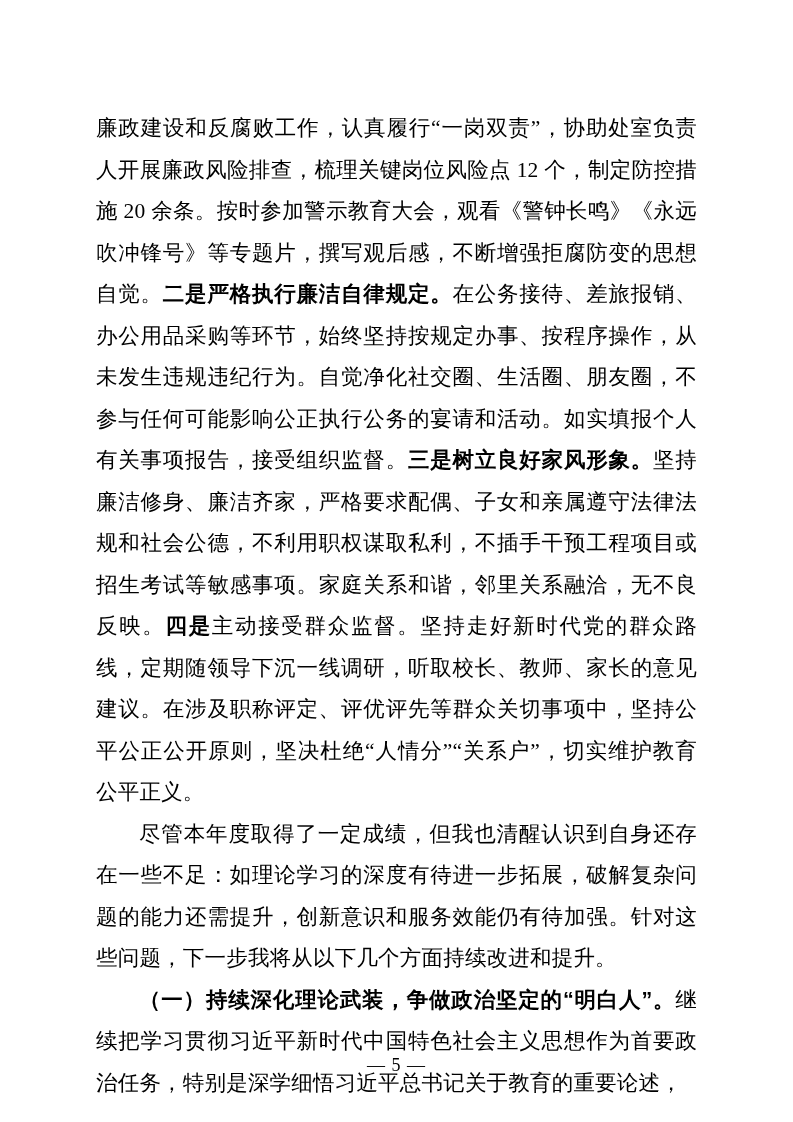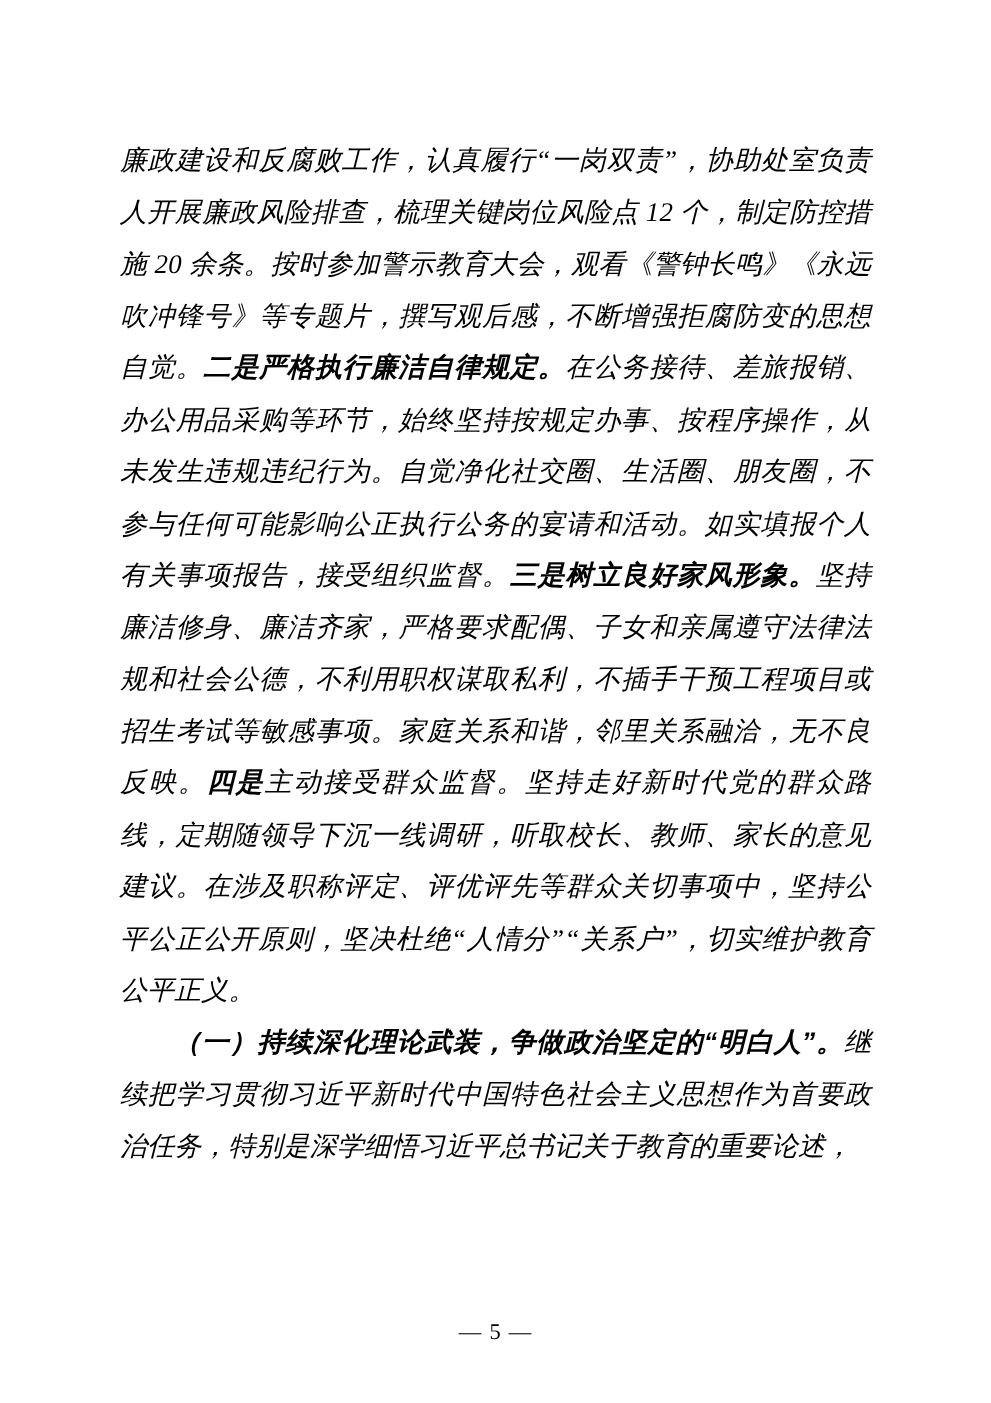--- a/index.html
+++ b/index.html
@@ -27,21 +27,20 @@
   .body-text {
     font-size: 21.5px;
     line-height: 41.5px;
     text-align: justify;
     text-justify: inter-ideograph;
     letter-spacing: 0.2px;
   }
   p {
     margin: 0;
     padding: 0;
-    font-style: italic;
   }
   .para-indent {
     text-indent: 2em;
   }
   .flow {
     text-indent: 0;
   }
   .bold-run {
     font-weight: bold;
   }
@@ -71,18 +70,19 @@
 </style>
 </head>
 <body>
 
 <div class="page">
   <div class="body-text">
 
     <p class="flow"><span>廉政建设和反腐败工作，认真履行“一岗双责”，协助处室负责人开展廉政风险排查，梳理关键岗位风险点 12 个，制定防控措施 20 余条。按时参加警示教育大会，观看《警钟长鸣》《永远吹冲锋号》等专题片，撰写观后感，不断增强拒腐防变的思想自觉。</span><span class="bold-run">二是严格执行廉洁自律规定。</span><span>在公务接待、差旅报销、办公用品采购等环节，始终坚持按规定办事、按程序操作，从未发生违规违纪行为。自觉净化社交圈、生活圈、朋友圈，不参与任何可能影响公正执行公务的宴请和活动。如实填报个人有关事项报告，接受组织监督。</span><span class="bold-run">三是树立良好家风形象。</span><span>坚持廉洁修身、廉洁齐家，严格要求配偶、子女和亲属遵守法律法规和社会公德，不利用职权谋取私利，不插手干预工程项目或招生考试等敏感事项。家庭关系和谐，邻里关系融洽，无不良反映。</span><span class="bold-run">四是</span><span>主动接受群众监督。坚持走好新时代党的群众路线，定期随领导下沉一线调研，听取校长、教师、家长的意见建议。在涉及职称评定、评优评先等群众关切事项中，坚持公平公正公开原则，坚决杜绝“人情分”“关系户”，切实维护教育公平正义。</span></p>
 
 
+    <p class="para-indent"><span>尽管本年度取得了一定成绩，但我也清醒认识到自身还存在一些不足：如理论学习的深度有待进一步拓展，破解复杂问题的能力还需提升，创新意识和服务效能仍有待加强。针对这些问题，下一步我将从以下几个方面持续改进和提升。</span></p>
 
     <p class="para-indent"><span class="sub-heading">（一）持续深化理论武装，争做政治坚定的“明白人”。</span><span>继续把学习贯彻习近平新时代中国特色社会主义思想作为首要政治任务，特别是深学细悟习近平总书记关于教育的重要论述，</span></p>
 
   </div>
   <div class="footer">— 5 —</div>
 </div>
 
 </body></html>

